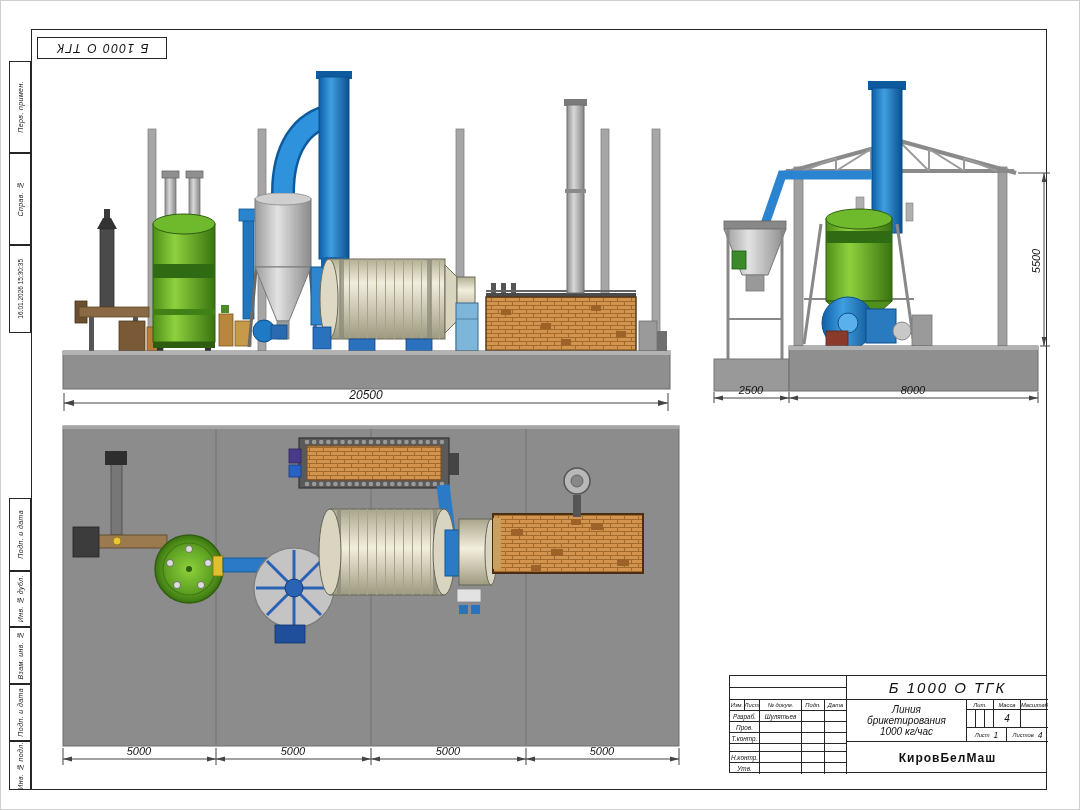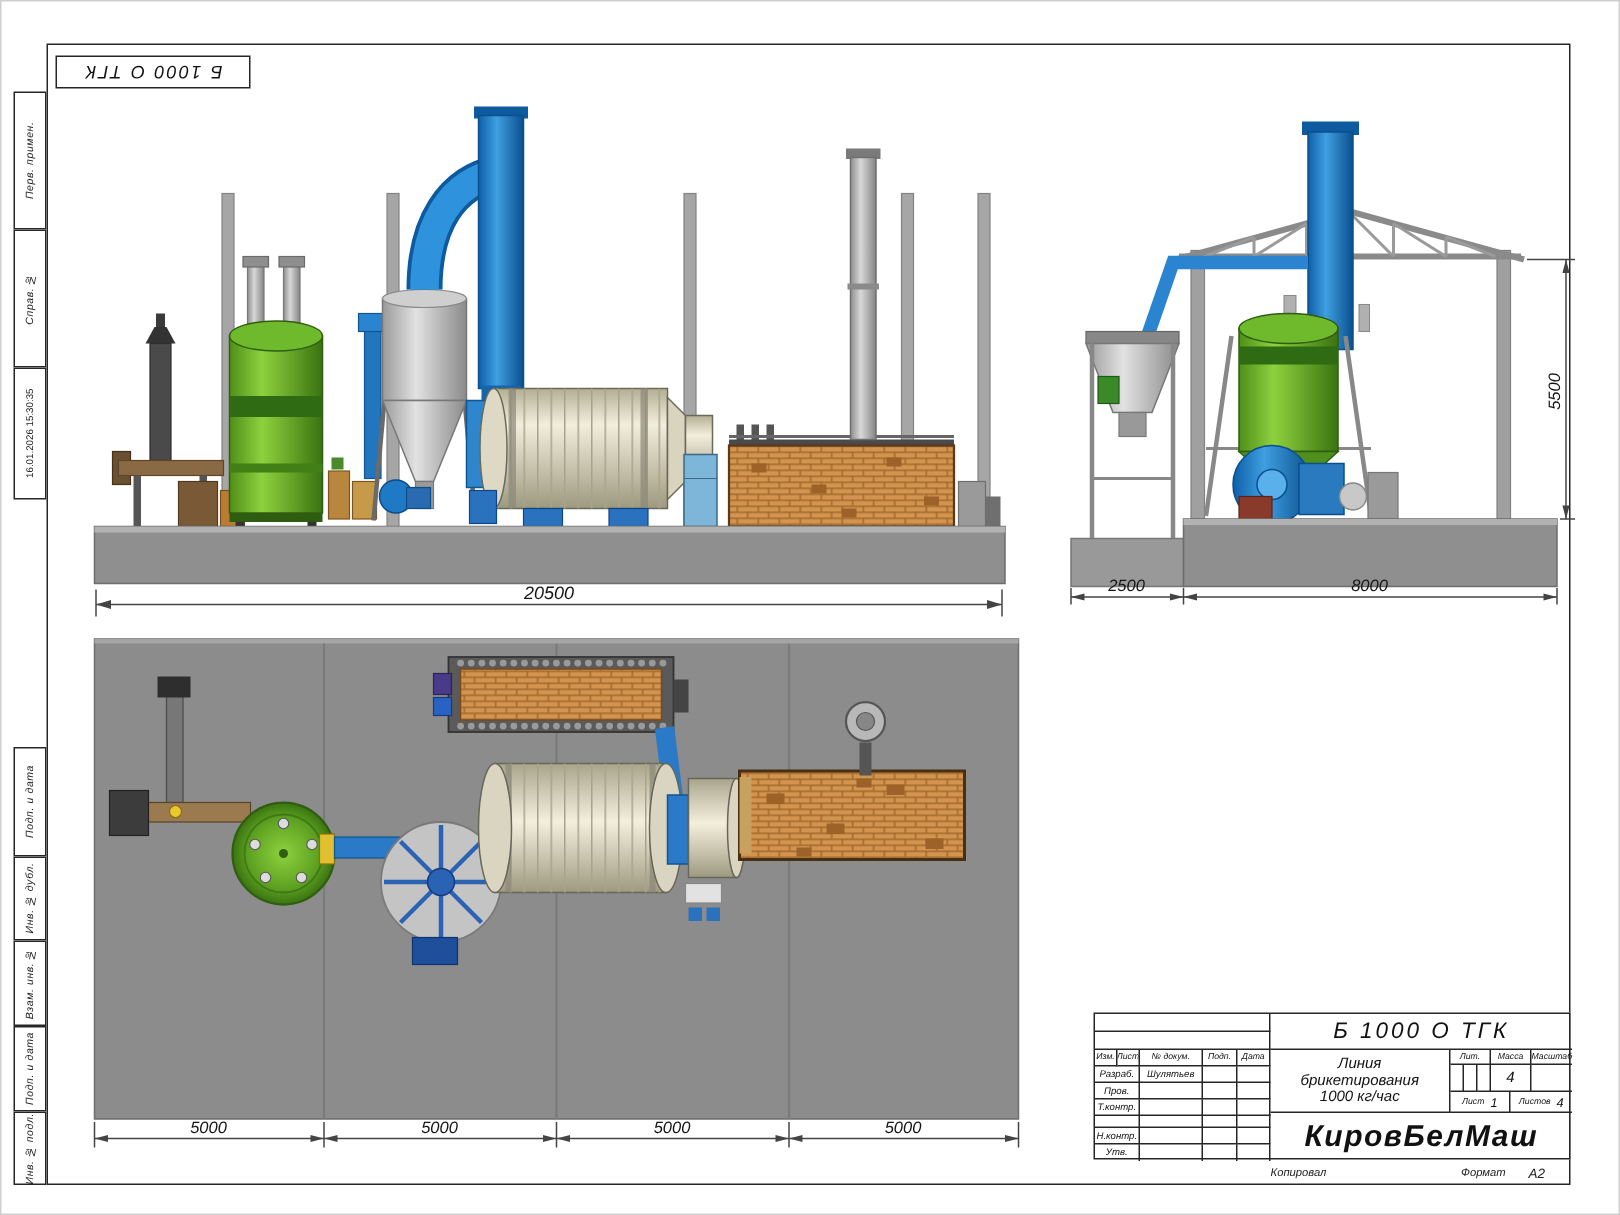--- a/index.html
+++ b/index.html
@@ -16,21 +16,21 @@
   .dimS{font-size:11px}
   .tblock{position:absolute;left:728px;top:674px;width:318px;height:98px;border:1.6px solid #262626;background:#fff}
   .tc{position:absolute;border-right:1px solid #262626;border-bottom:1px solid #262626;display:flex;align-items:center;justify-content:center;overflow:hidden;color:#111;text-align:center}
   .nbr{border-right:none}
   .nbb{border-bottom:none}
   .lbl{font-size:5.8px;font-style:italic}
   .lbl2{font-size:6.4px;font-style:italic}
   .val{font-size:8.5px;font-style:italic}
   .desig{font-size:15px;font-style:italic;letter-spacing:2px}
   .docname{flex-direction:column;font-style:italic;font-size:10px;line-height:11px}
-  .company{font-style:italic;font-weight:bold;font-size:20px;letter-spacing:1px}
+  .company{font-weight:bold;font-size:12px;letter-spacing:1px}
   .copy-strip{position:absolute;left:728px;top:773px;width:318px;height:16px;font-style:italic;font-size:7.5px;color:#222}
   .copy-strip span{position:absolute;top:3px}
 </style>
 </head>
 <body>
 
 <div class="page">
 
   <div class="frame"></div>
 
@@ -505,19 +505,14 @@
       <span class="val">1</span>
     </div>
     <div class="tc nbr" style="left:277px;top:52px;width:41px;height:14px;gap:4px">
       <span class="lbl">Листов</span>
       <span class="val">4</span>
     </div>
 
     <div class="tc nbr nbb company" style="left:117px;top:66px;width:201px;height:32px">КировБелМаш</div>
   </div>
 
-  <div class="copy-strip">
-    <span style="left:118px">Копировал</span>
-    <span style="left:245px">Формат</span>
-    <span style="left:290px;font-size:9px">А2</span>
-  </div>
 
 </div>
 
 </body></html>

